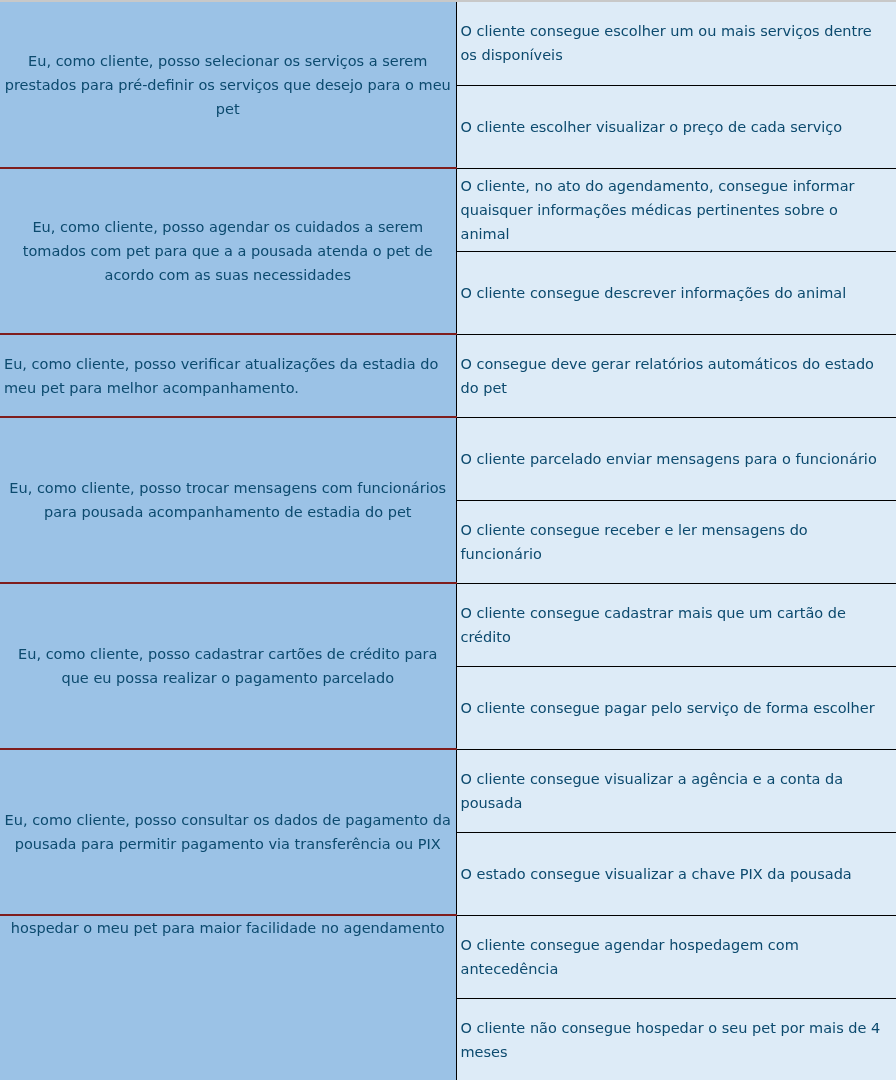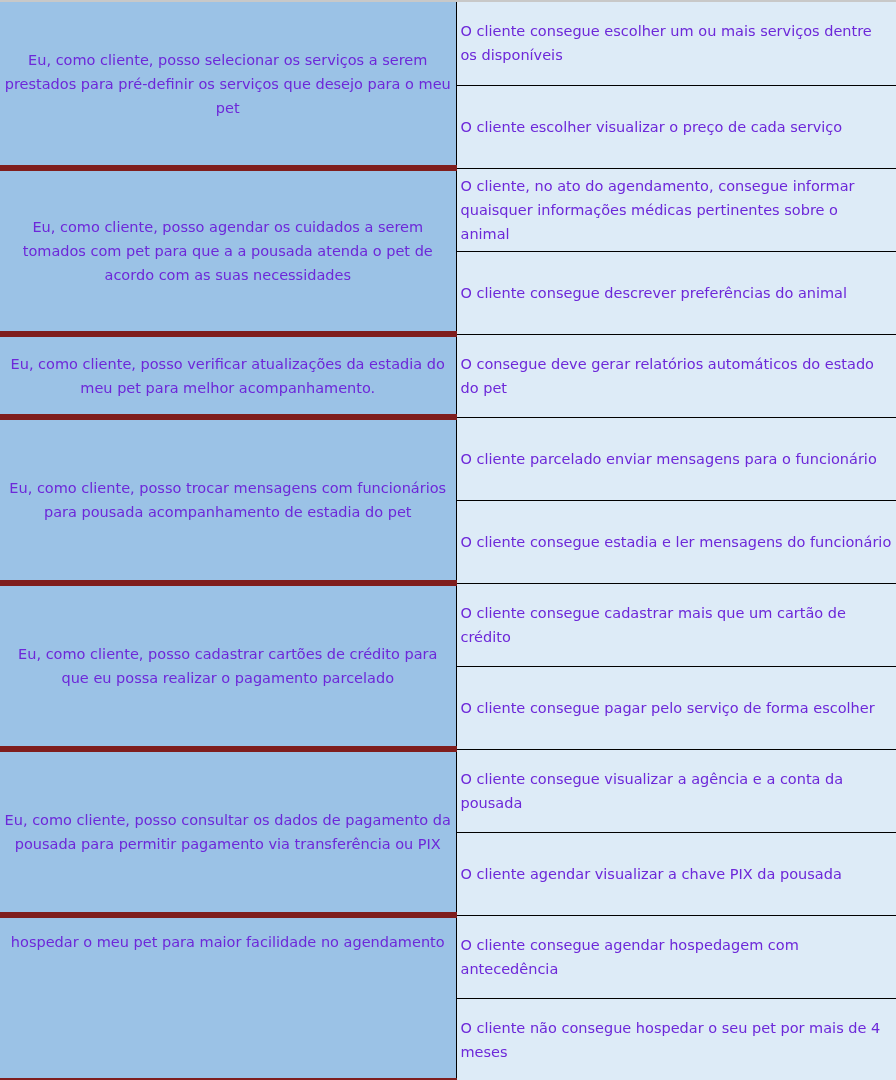--- a/index.html
+++ b/index.html
@@ -1,68 +1,68 @@
 <!DOCTYPE html>
 <html><head>
 <meta charset="utf-8">
 <style>
   html, body { margin:0; padding:0; background:#ffffff; }
   body { width:896px; height:1080px; overflow:hidden; font-family:"Liberation Sans", sans-serif; }
   .sheet { position:relative; width:896px; height:1080px; background:#DDEBF7; border-top:2px solid #c8c8c8; box-sizing:border-box; }
   table { border-collapse:collapse; width:896px; table-layout:fixed; }
-  td { font-family:"DejaVu Sans", sans-serif; font-size:14.5px; line-height:24px; color:#6d28d9; padding:0 4px; box-sizing:border-box; height:83px; }
-  td.story { background:#9BC2E6; width:456px; text-align:center; vertical-align:middle; border-right:1px solid #000; border-bottom:6px solid #7f1d1d; }
-  td.story.left { text-align:center;margin-left:24px; }
-  td.story.top { vertical-align:top; padding-top:12px; }
+  td { font-family:"DejaVu Sans", sans-serif; font-size:14.5px; line-height:24px; color:#0c4a6e; padding:0 4px; box-sizing:border-box; height:83px; }
+  td.story { background:#9BC2E6; width:456px; text-align:center; vertical-align:middle; border-right:1px solid #000; border-bottom:2px solid #7f1d1d; }
+  td.story.left { text-align:left;margin-left:24px; }
+  td.story.top { vertical-align:top; padding-top:0; }
   td.crit { background:#DDEBF7; width:440px; text-align:left; vertical-align:middle; border-bottom:1px solid #000; border-right:1px solid #000; }
 </style>
 </head>
 <body>
 
 <div class="sheet">
 <table>
   <tbody>
         <tr>
     <td class="story" rowspan="2">Eu, como cliente, posso selecionar os serviços a serem prestados para pré-definir os serviços que desejo para o meu pet</td>
     <td class="crit">O cliente consegue escolher um ou mais serviços dentre os disponíveis</td>
   </tr>
   <tr>
     <td class="crit">O cliente escolher visualizar o preço de cada serviço</td>
   </tr>
   <tr>
     <td class="story" rowspan="2">Eu, como cliente, posso agendar os cuidados a serem tomados com pet para que a a pousada atenda o pet de acordo com as suas necessidades</td>
     <td class="crit">O cliente, no ato do agendamento, consegue informar quaisquer informações médicas pertinentes sobre o animal</td>
   </tr>
   <tr>
-    <td class="crit">O cliente consegue descrever preferências do animal</td>
+    <td class="crit">O cliente consegue descrever informações do animal</td>
   </tr>
   <tr>
     <td class="story left">Eu, como cliente, posso verificar atualizações da estadia do meu pet para melhor acompanhamento.</td>
     <td class="crit">O consegue deve gerar relatórios automáticos do estado do pet</td>
   </tr>
   <tr>
     <td class="story" rowspan="2">Eu, como cliente, posso trocar mensagens com funcionários para pousada acompanhamento de estadia do pet</td>
     <td class="crit">O cliente parcelado enviar mensagens para o funcionário</td>
   </tr>
   <tr>
-    <td class="crit">O cliente consegue estadia e ler mensagens do funcionário</td>
+    <td class="crit">O cliente consegue receber e ler mensagens do funcionário</td>
   </tr>
   <tr>
     <td class="story" rowspan="2">Eu, como cliente, posso cadastrar cartões de crédito para que eu possa realizar o pagamento parcelado</td>
     <td class="crit">O cliente consegue cadastrar mais que um cartão de crédito</td>
   </tr>
   <tr>
     <td class="crit">O cliente consegue pagar pelo serviço de forma escolher</td>
   </tr>
   <tr>
     <td class="story" rowspan="2">Eu, como cliente, posso consultar os dados de pagamento da pousada para permitir pagamento via transferência ou PIX</td>
     <td class="crit">O cliente consegue visualizar a agência e a conta da pousada</td>
   </tr>
   <tr>
-    <td class="crit">O cliente agendar visualizar a chave PIX da pousada</td>
+    <td class="crit">O estado consegue visualizar a chave PIX da pousada</td>
   </tr>
   <tr>
     <td class="story top" rowspan="2">hospedar o meu pet para maior facilidade no agendamento</td>
     <td class="crit">O cliente consegue agendar hospedagem com antecedência</td>
   </tr>
   <tr>
     <td class="crit">O cliente não consegue hospedar o seu pet por mais de 4 meses</td>
   </tr>
 </tbody>
     </table>

